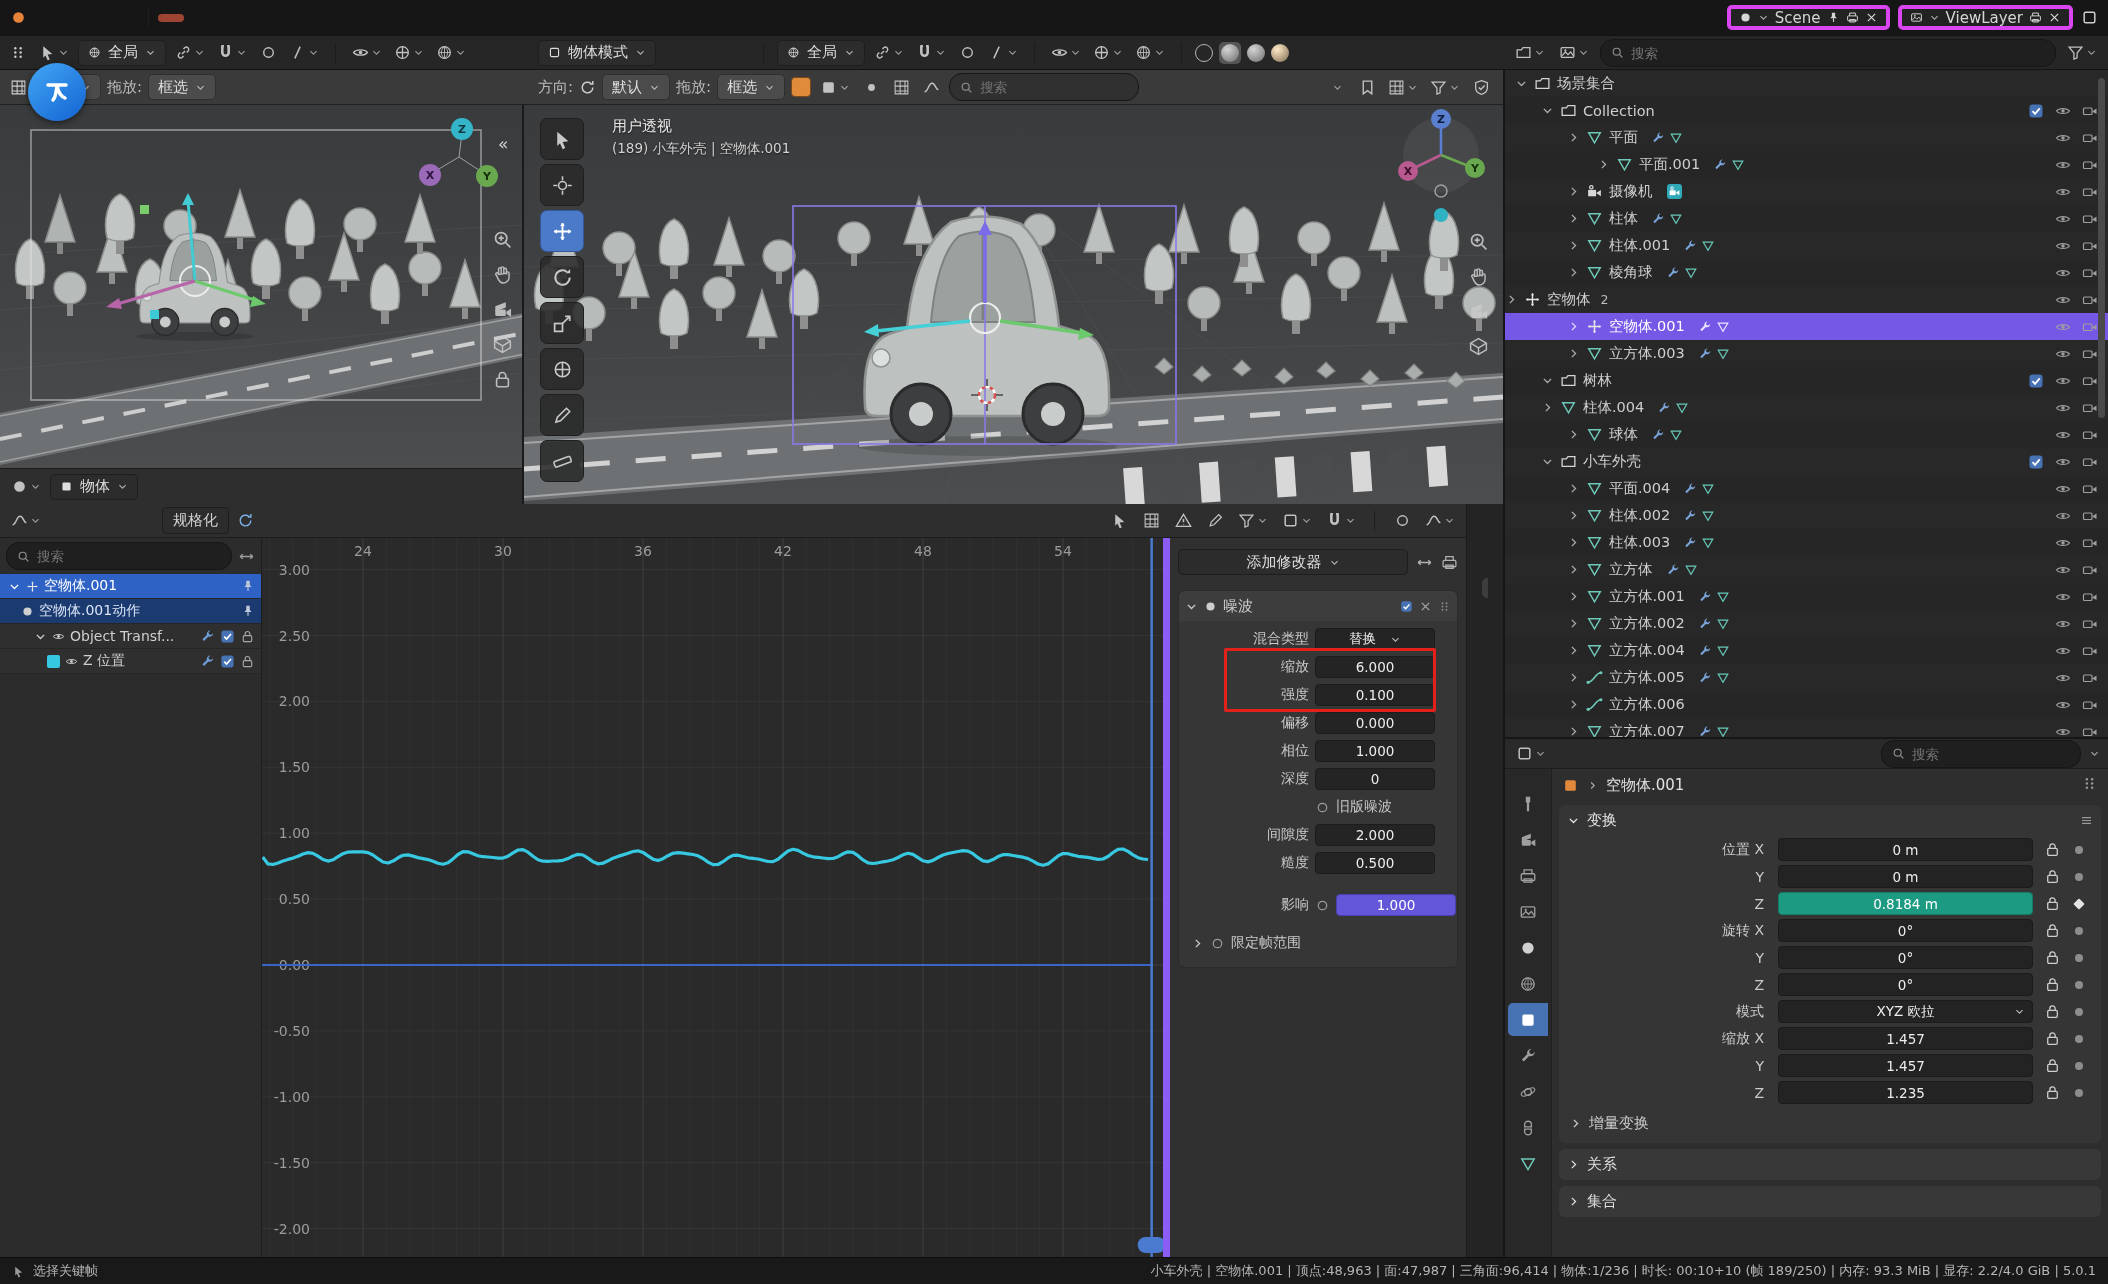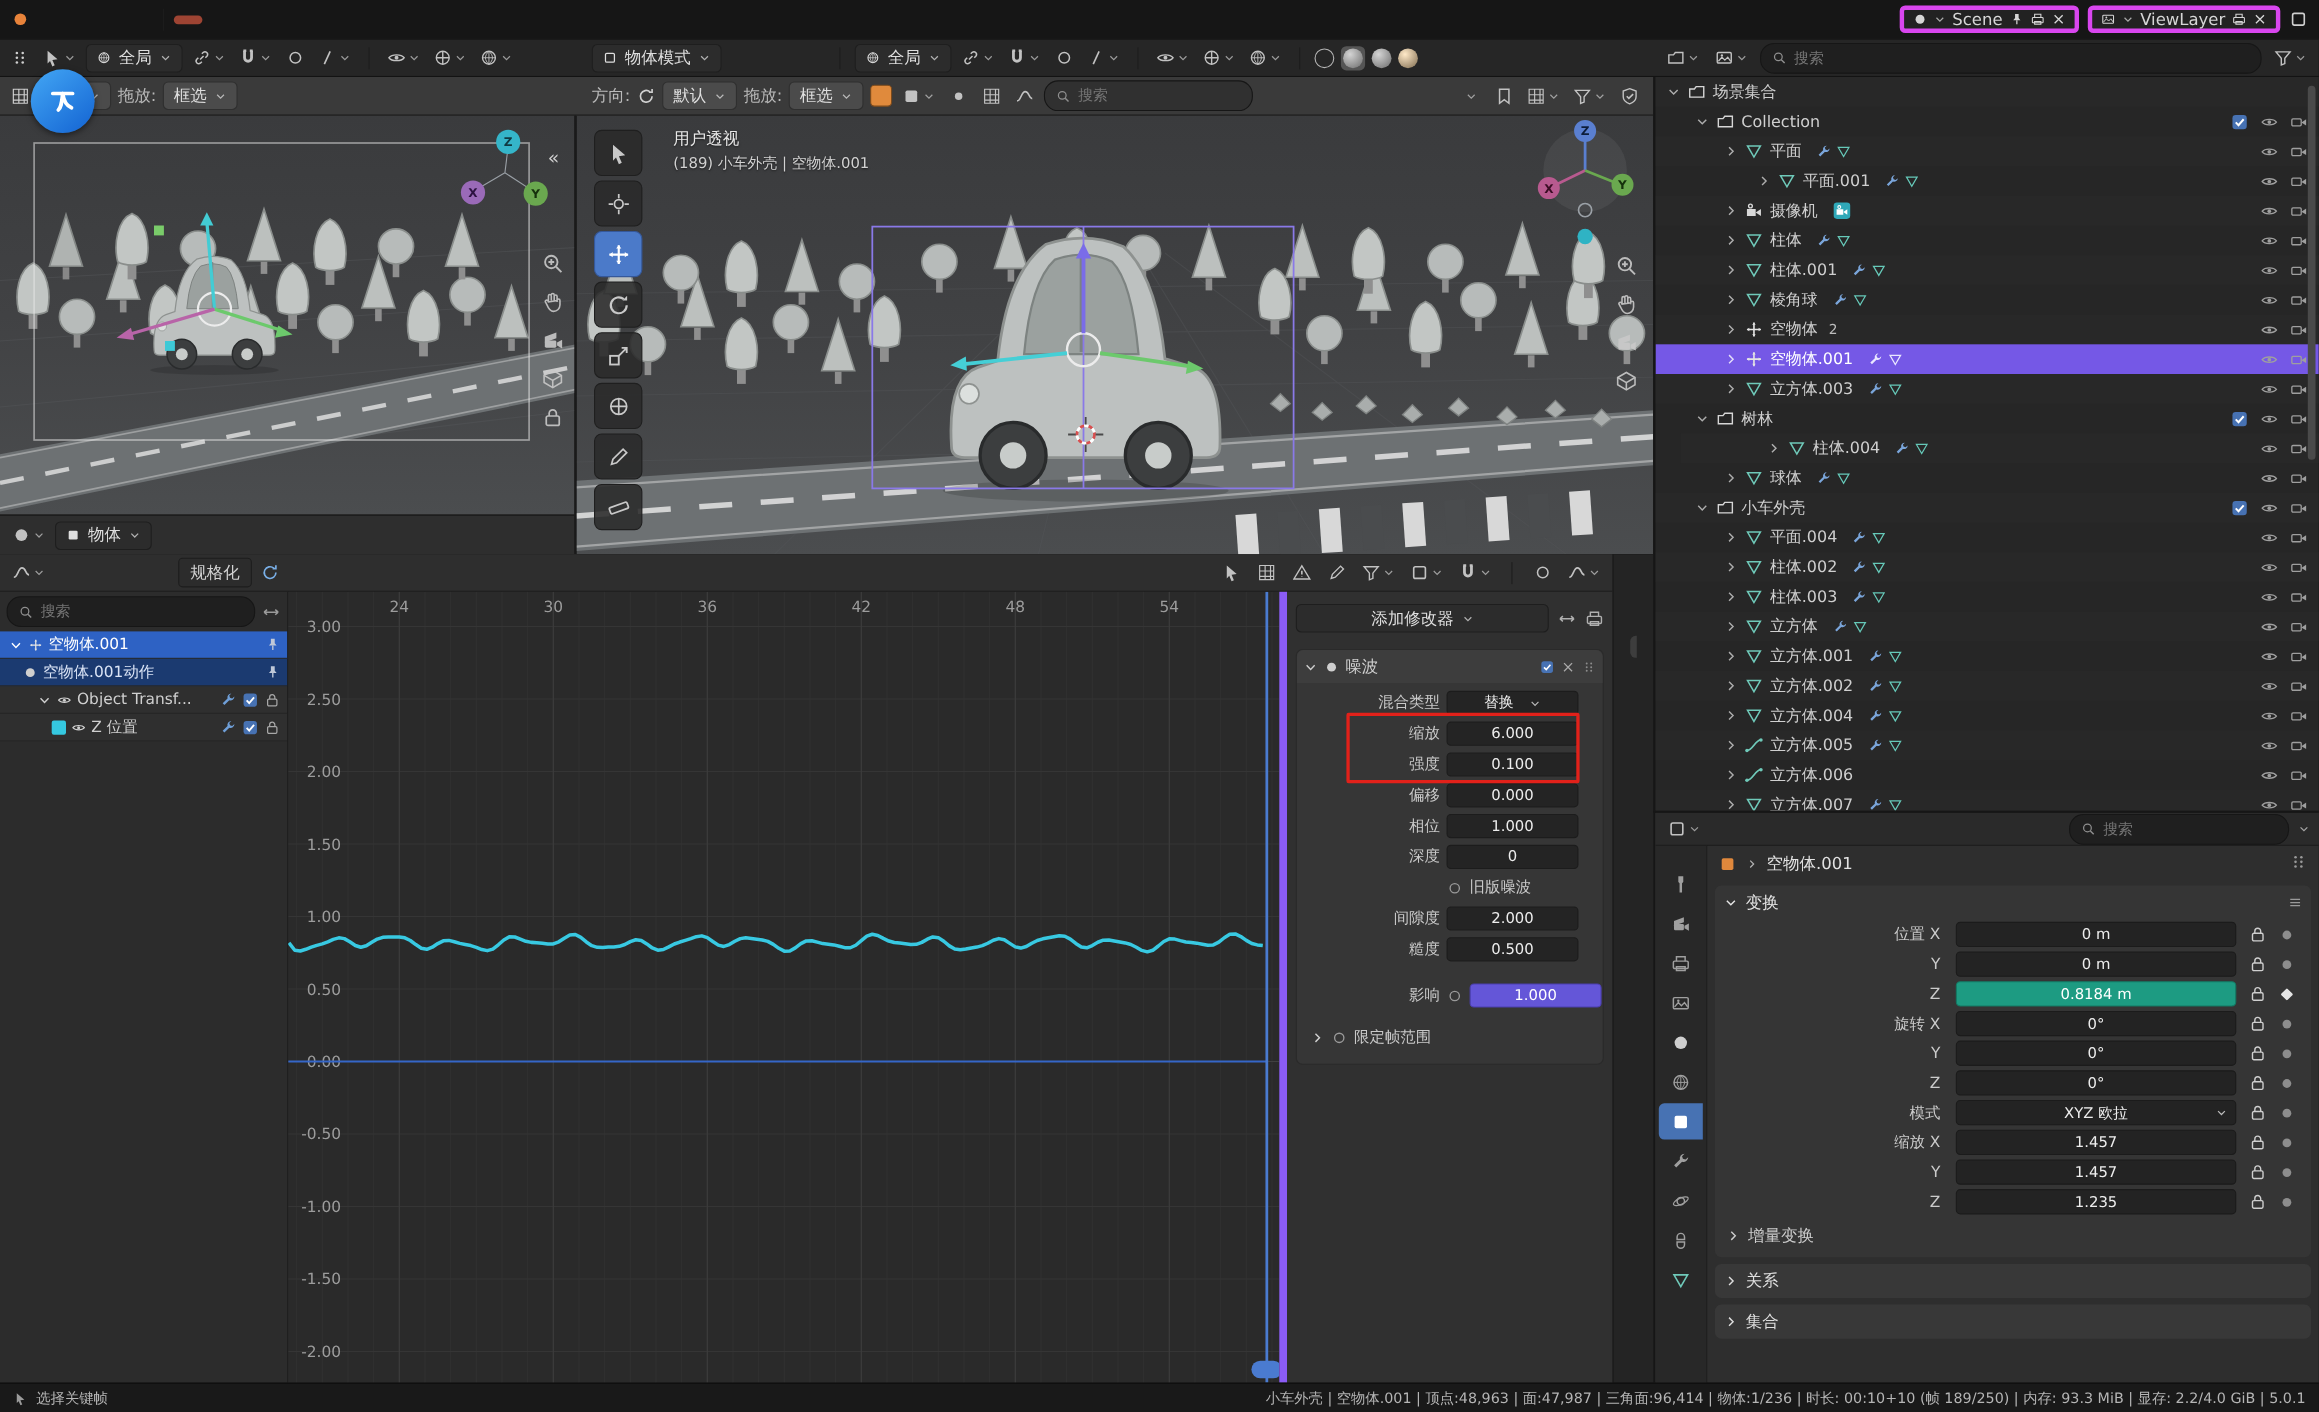--- a/index.html
+++ b/index.html
@@ -1626,21 +1626,21 @@
           <span class="o-right">
 
             <svg class="ic">
               <use href="#i-eye"></use>
             </svg>
             <svg class="ic">
               <use href="#i-cam"></use>
             </svg>
           </span>
         </div>
-        <div class="o-row" style="padding-left: 62px;">
+        <div class="o-row" style="">
           <svg class="ic ochev">
             <use href="#i-chevR"></use>
           </svg>
           <svg class="ic oico" style="color: rgb(228, 228, 228);">
             <use href="#i-empty"></use>
           </svg>
           <span class="o-label">空物体</span>
 
           <span class="o-num">2</span>
           <span class="o-right">
@@ -1721,21 +1721,21 @@
               <use href="#i-check"></use>
             </svg>
             <svg class="ic">
               <use href="#i-eye"></use>
             </svg>
             <svg class="ic">
               <use href="#i-cam"></use>
             </svg>
           </span>
         </div>
-        <div class="o-row" style="padding-left: 78px; margin-left: 23px;">
+        <div class="o-row" style="padding-left: 36px;">
           <svg class="ic ochev">
             <use href="#i-chevR"></use>
           </svg>
           <svg class="ic oico" style="color: rgb(111, 201, 185);">
             <use href="#i-mesh"></use>
           </svg>
           <span class="o-label">柱体.004</span>
           <span class="o-badges">
             <svg class="ic bw">
               <use href="#i-wrench"></use>

